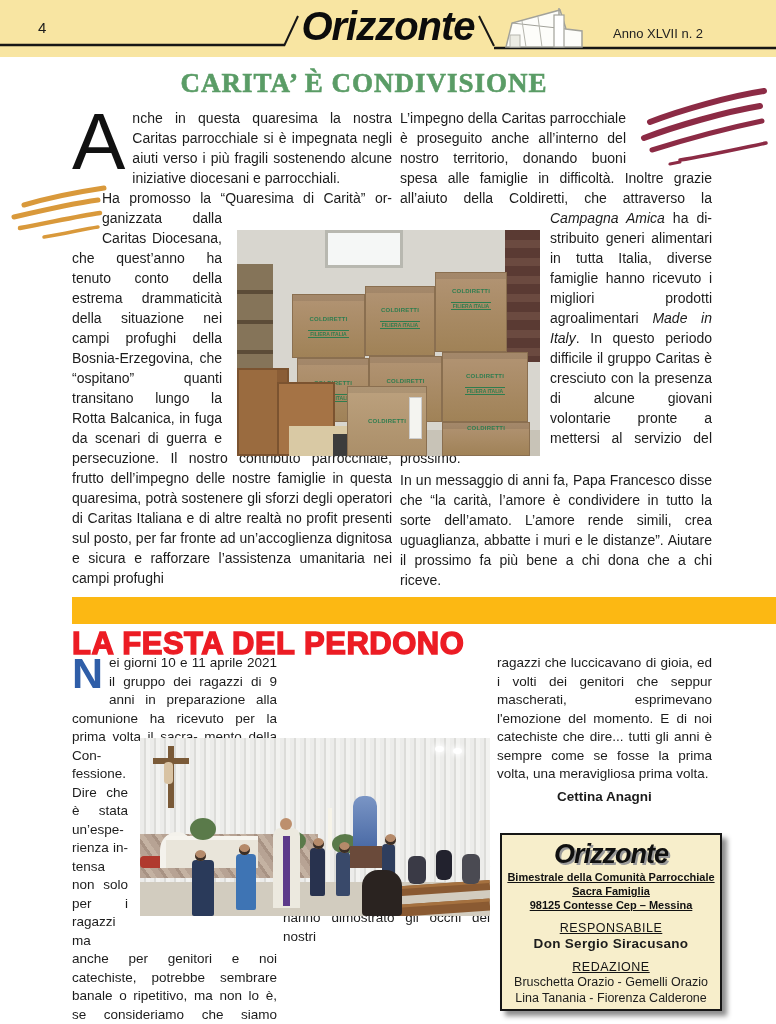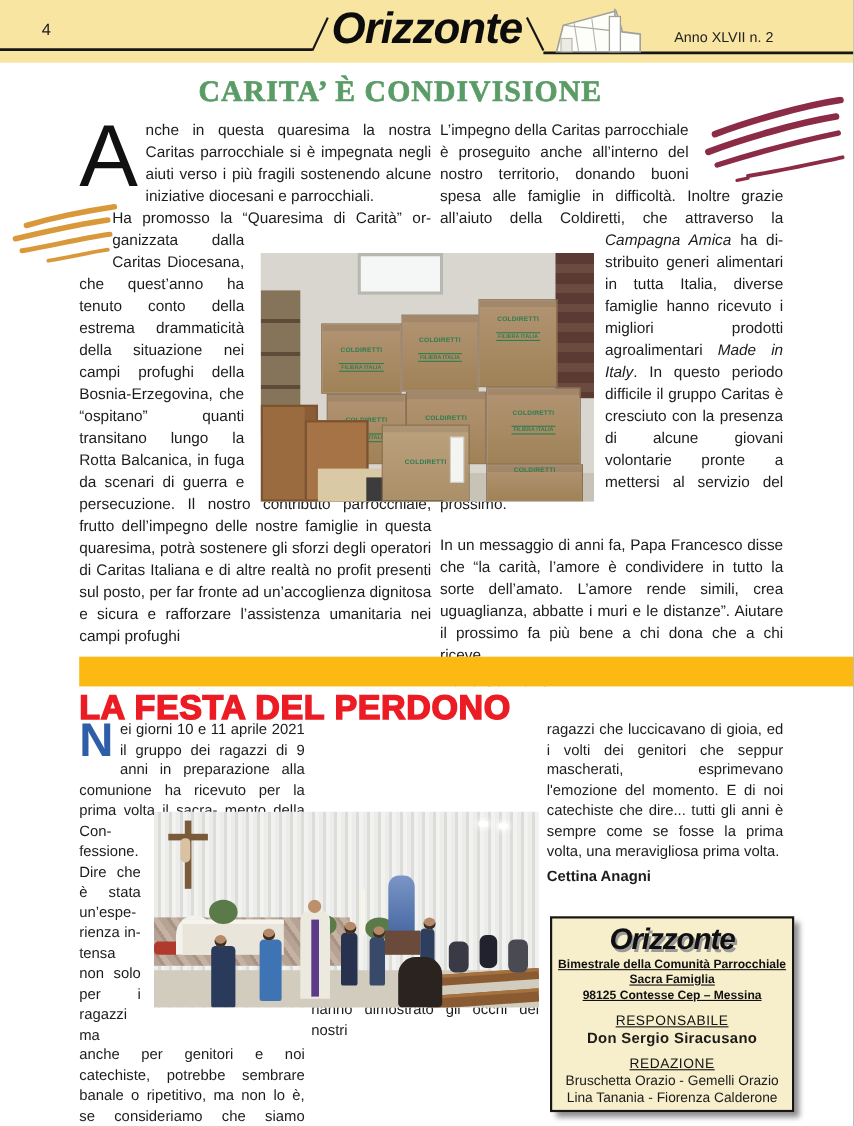--- a/index.html
+++ b/index.html
@@ -29,21 +29,21 @@
   .colR1 { position:absolute; left:400px; top:108px; width:312px;
     font-size:14px; line-height:20px; text-align:justify; }
   .dropA { float:left; font-size:80px; line-height:64px; padding:2px 7px 0 0; color:#111; }
   .dropN { float:left; font-size:43px; line-height:37px; padding:1px 6px 0 0;
     color:#2f5ea8; font-weight:bold; }
   .sp-gold { float:left; width:30px; height:50px; }
   .sp-ph-l { float:right; width:162px; height:230px; margin:4px 0 4px 8px; }
   .sp-ph-r { float:left; width:142px; height:228px; margin:4px 8px 2px 0; }
   .sp-strokes { float:right; width:86px; height:42px; }
   .it { font-style:italic; }
-  .author { display:block; text-align:left; font-weight:bold; margin-top:4px; }
+  .author { display:block; text-align:center; font-weight:bold; margin-top:4px; }
 
   
   .band { position:absolute; left:72px; right:0; top:597px; height:27px; background:#fcb813; }
   .title-red { position:absolute; left:72px; right:64px; top:626px; text-align:left;
     font-weight:bold; font-size:31px; letter-spacing:0.5px; color:#ec1c24;
     -webkit-text-stroke:1.4px #ec1c24; }
   .col2a { position:absolute; left:72px;  top:654px; width:205px; font-size:13.5px; line-height:18.5px; text-align:justify; }
   .col2b { position:absolute; left:283px; top:654px; width:207px; font-size:13.5px; line-height:18.5px; text-align:justify; }
   .col2c { position:absolute; left:497px; top:654px; width:215px; font-size:13.5px; line-height:18.5px; text-align:justify; }
   .sp-ph2-r { float:right; width:143px; height:182px; margin:3px 0 3px 6px; }
@@ -164,21 +164,21 @@
       <span class="sp-gold"></span><span>Ha promosso la “Quaresima di Carità” or-</span>
       <span class="sp-ph-l"></span><span>ganizzata dalla Caritas Diocesana, che quest’anno ha tenuto conto della estrema drammaticità della situazione nei campi profughi della Bosnia-Erzegovina, che “ospitano” quanti transitano lungo la Rotta Balcanica, in fuga da scenari di guerra e persecuzione. Il nostro contributo parrocchiale, frutto dell’impegno delle nostre famiglie in questa quaresima, potrà sostenere gli sforzi degli operatori di Caritas Italiana e di altre realtà no profit presenti sul posto, per far fronte ad un’accoglienza dignitosa e sicura e rafforzare l’assistenza umanitaria nei campi profughi</span>
     </p>
   </div>
 
   <div class="colR1">
     <p>
       <span class="sp-strokes"></span><span>L’impegno della Caritas parrocchiale è proseguito anche all’interno del nostro territorio, donando buoni spesa alle famiglie in difficoltà. Inoltre grazie all’aiuto della Coldiretti, che attraverso la </span><span class="it">Campagna Amica</span><span> ha di-</span>
       <span class="sp-ph-r"></span><span>stribuito generi alimentari in tutta Italia, diverse famiglie hanno ricevuto i migliori prodotti agroalimentari </span><span class="it">Made in Italy</span><span>. In questo periodo difficile il gruppo Caritas è cresciuto con la presenza di alcune giovani volontarie pronte a mettersi al servizio del prossimo.</span>
     </p>
-    <p style="margin-top:17px">In un messaggio di anni fa, Papa Francesco disse che “la carità, l’amore è condividere in tutto la sorte dell’amato. L’amore rende simili, crea uguaglianza, abbatte i muri e le distanze”. Aiutare il prossimo fa più bene a chi dona che a chi riceve.</p>
+    <p style="margin-top:2px">In un messaggio di anni fa, Papa Francesco disse che “la carità, l’amore è condividere in tutto la sorte dell’amato. L’amore rende simili, crea uguaglianza, abbatte i muri e le distanze”. Aiutare il prossimo fa più bene a chi dona che a chi riceve.</p>
     <span class="author">Maria Scimone</span>
   </div>
 
   <div class="ph1">
     <div class="fig p1-floor"></div>
     <div class="fig p1-window"></div>
     <div class="fig p1-shelf"></div>
     <div class="fig p1-dark"></div>
     <div class="bx" style="left:55px;top:64px;width:73px;height:64px">
       <div class="bx-t1">COLDIRETTI</div>

